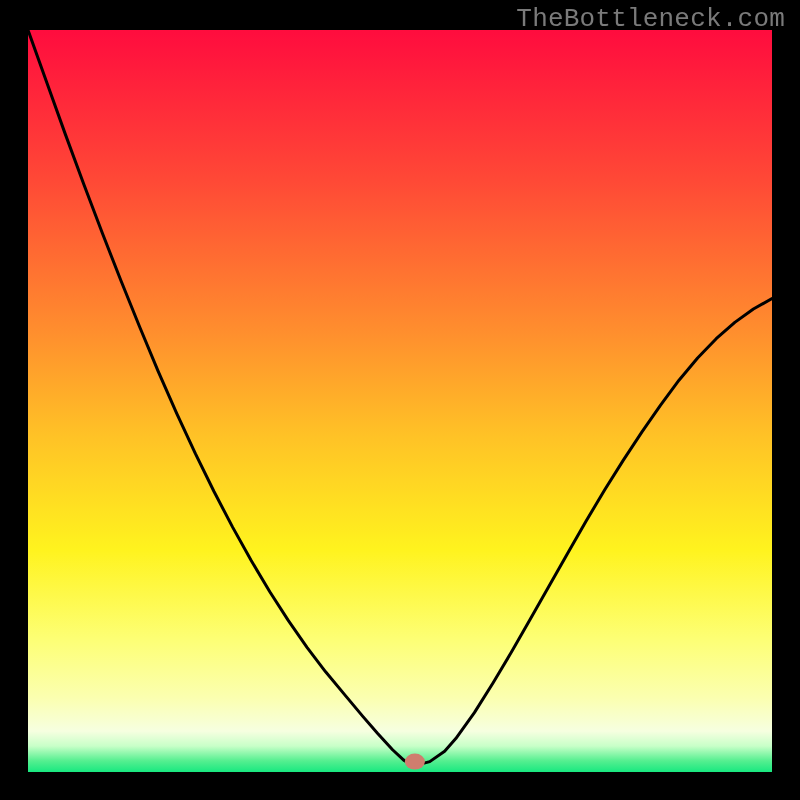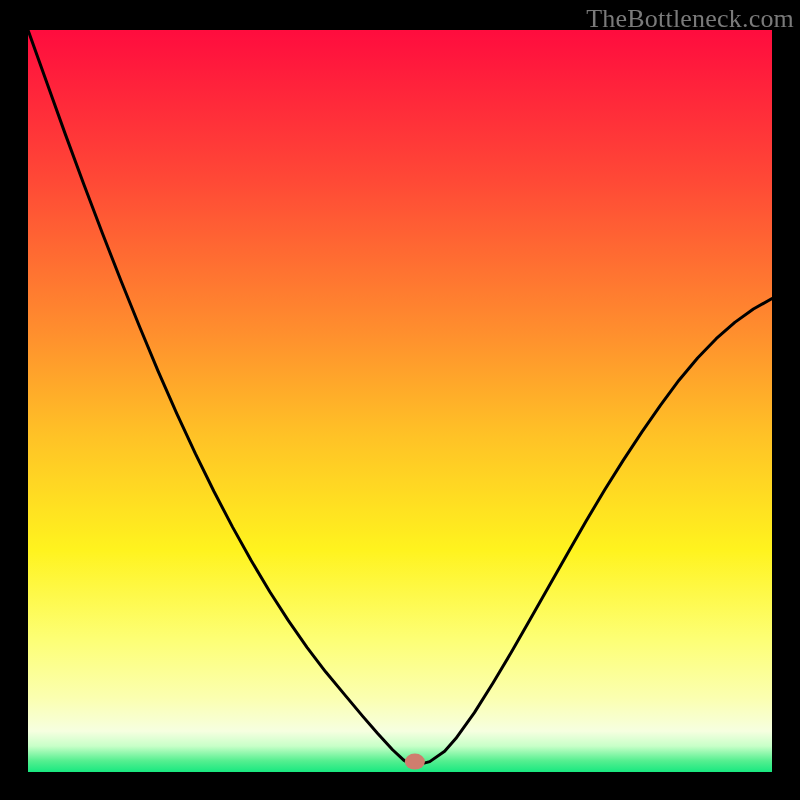--- a/index.html
+++ b/index.html
@@ -12,22 +12,22 @@
   }
   .outer {
     position: relative;
     width: 800px;
     height: 800px;
     background: #000;
   }
   .watermark {
     position: absolute;
     top: 4px;
-    right: 6px;
-    font-family: Liberation Serif, serif;
+    right: 15px;
+    font-family: Liberation Mono, monospace;
     font-size: 26px;
     color: #7a7a7a;
     font-weight: 500;
     letter-spacing: 0.2px;
   }
   svg {
     position: absolute;
     top: 0;
     left: 0;
   }

